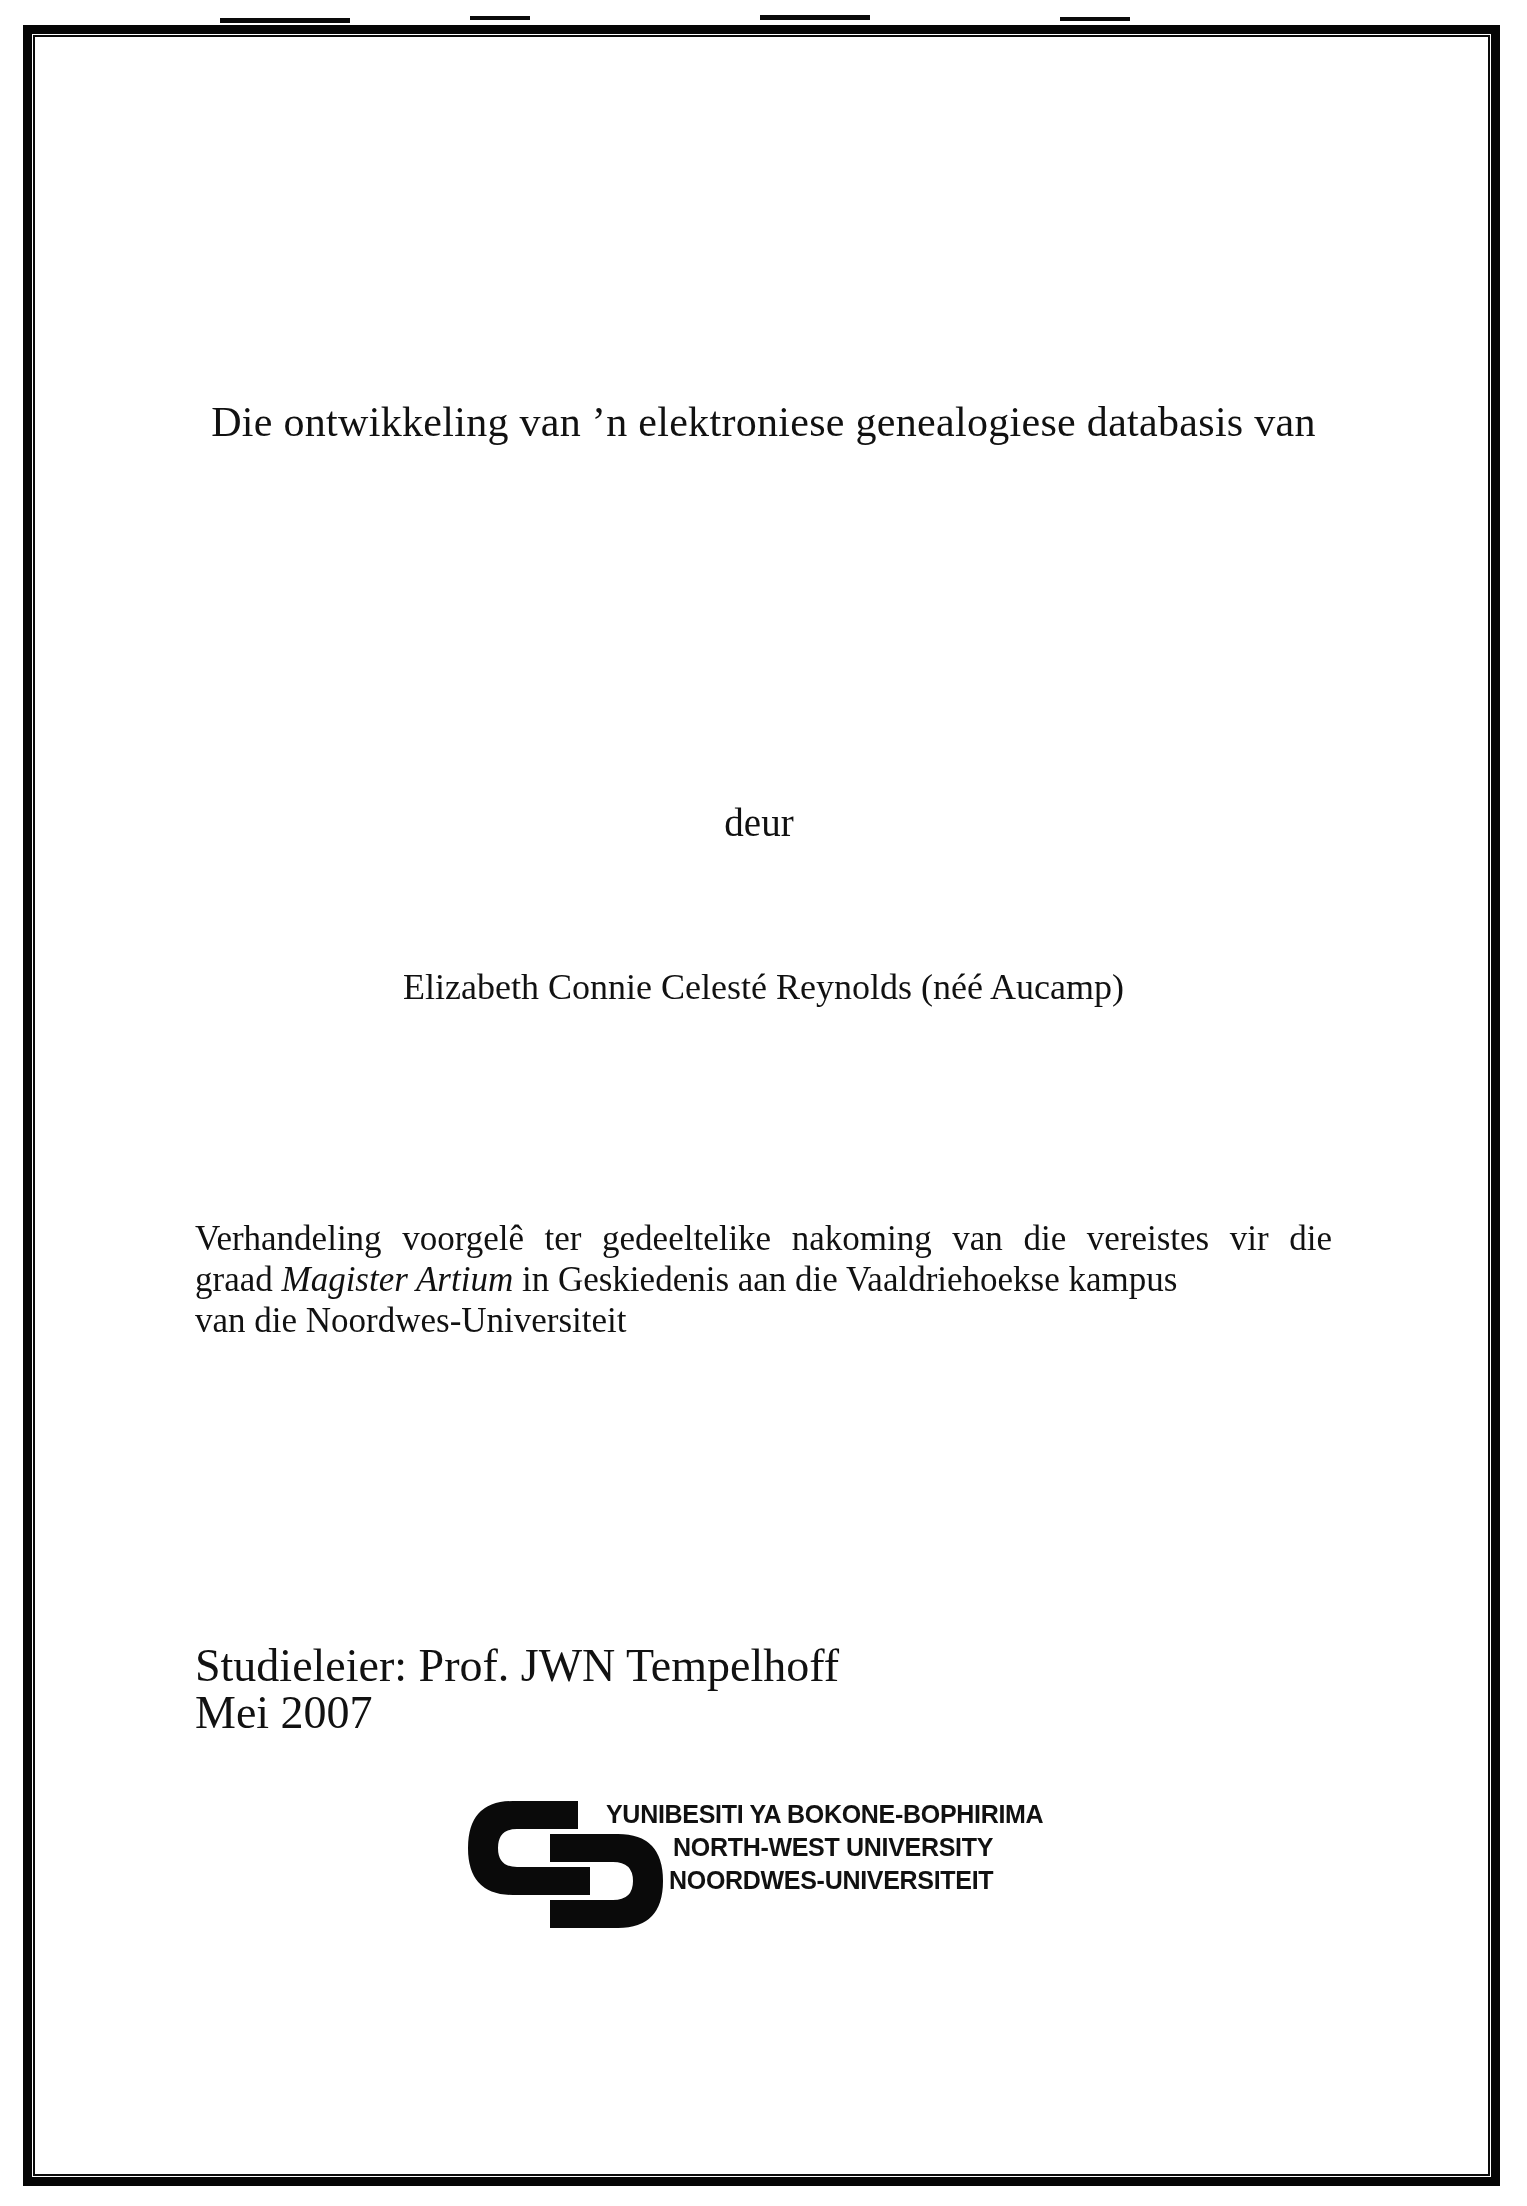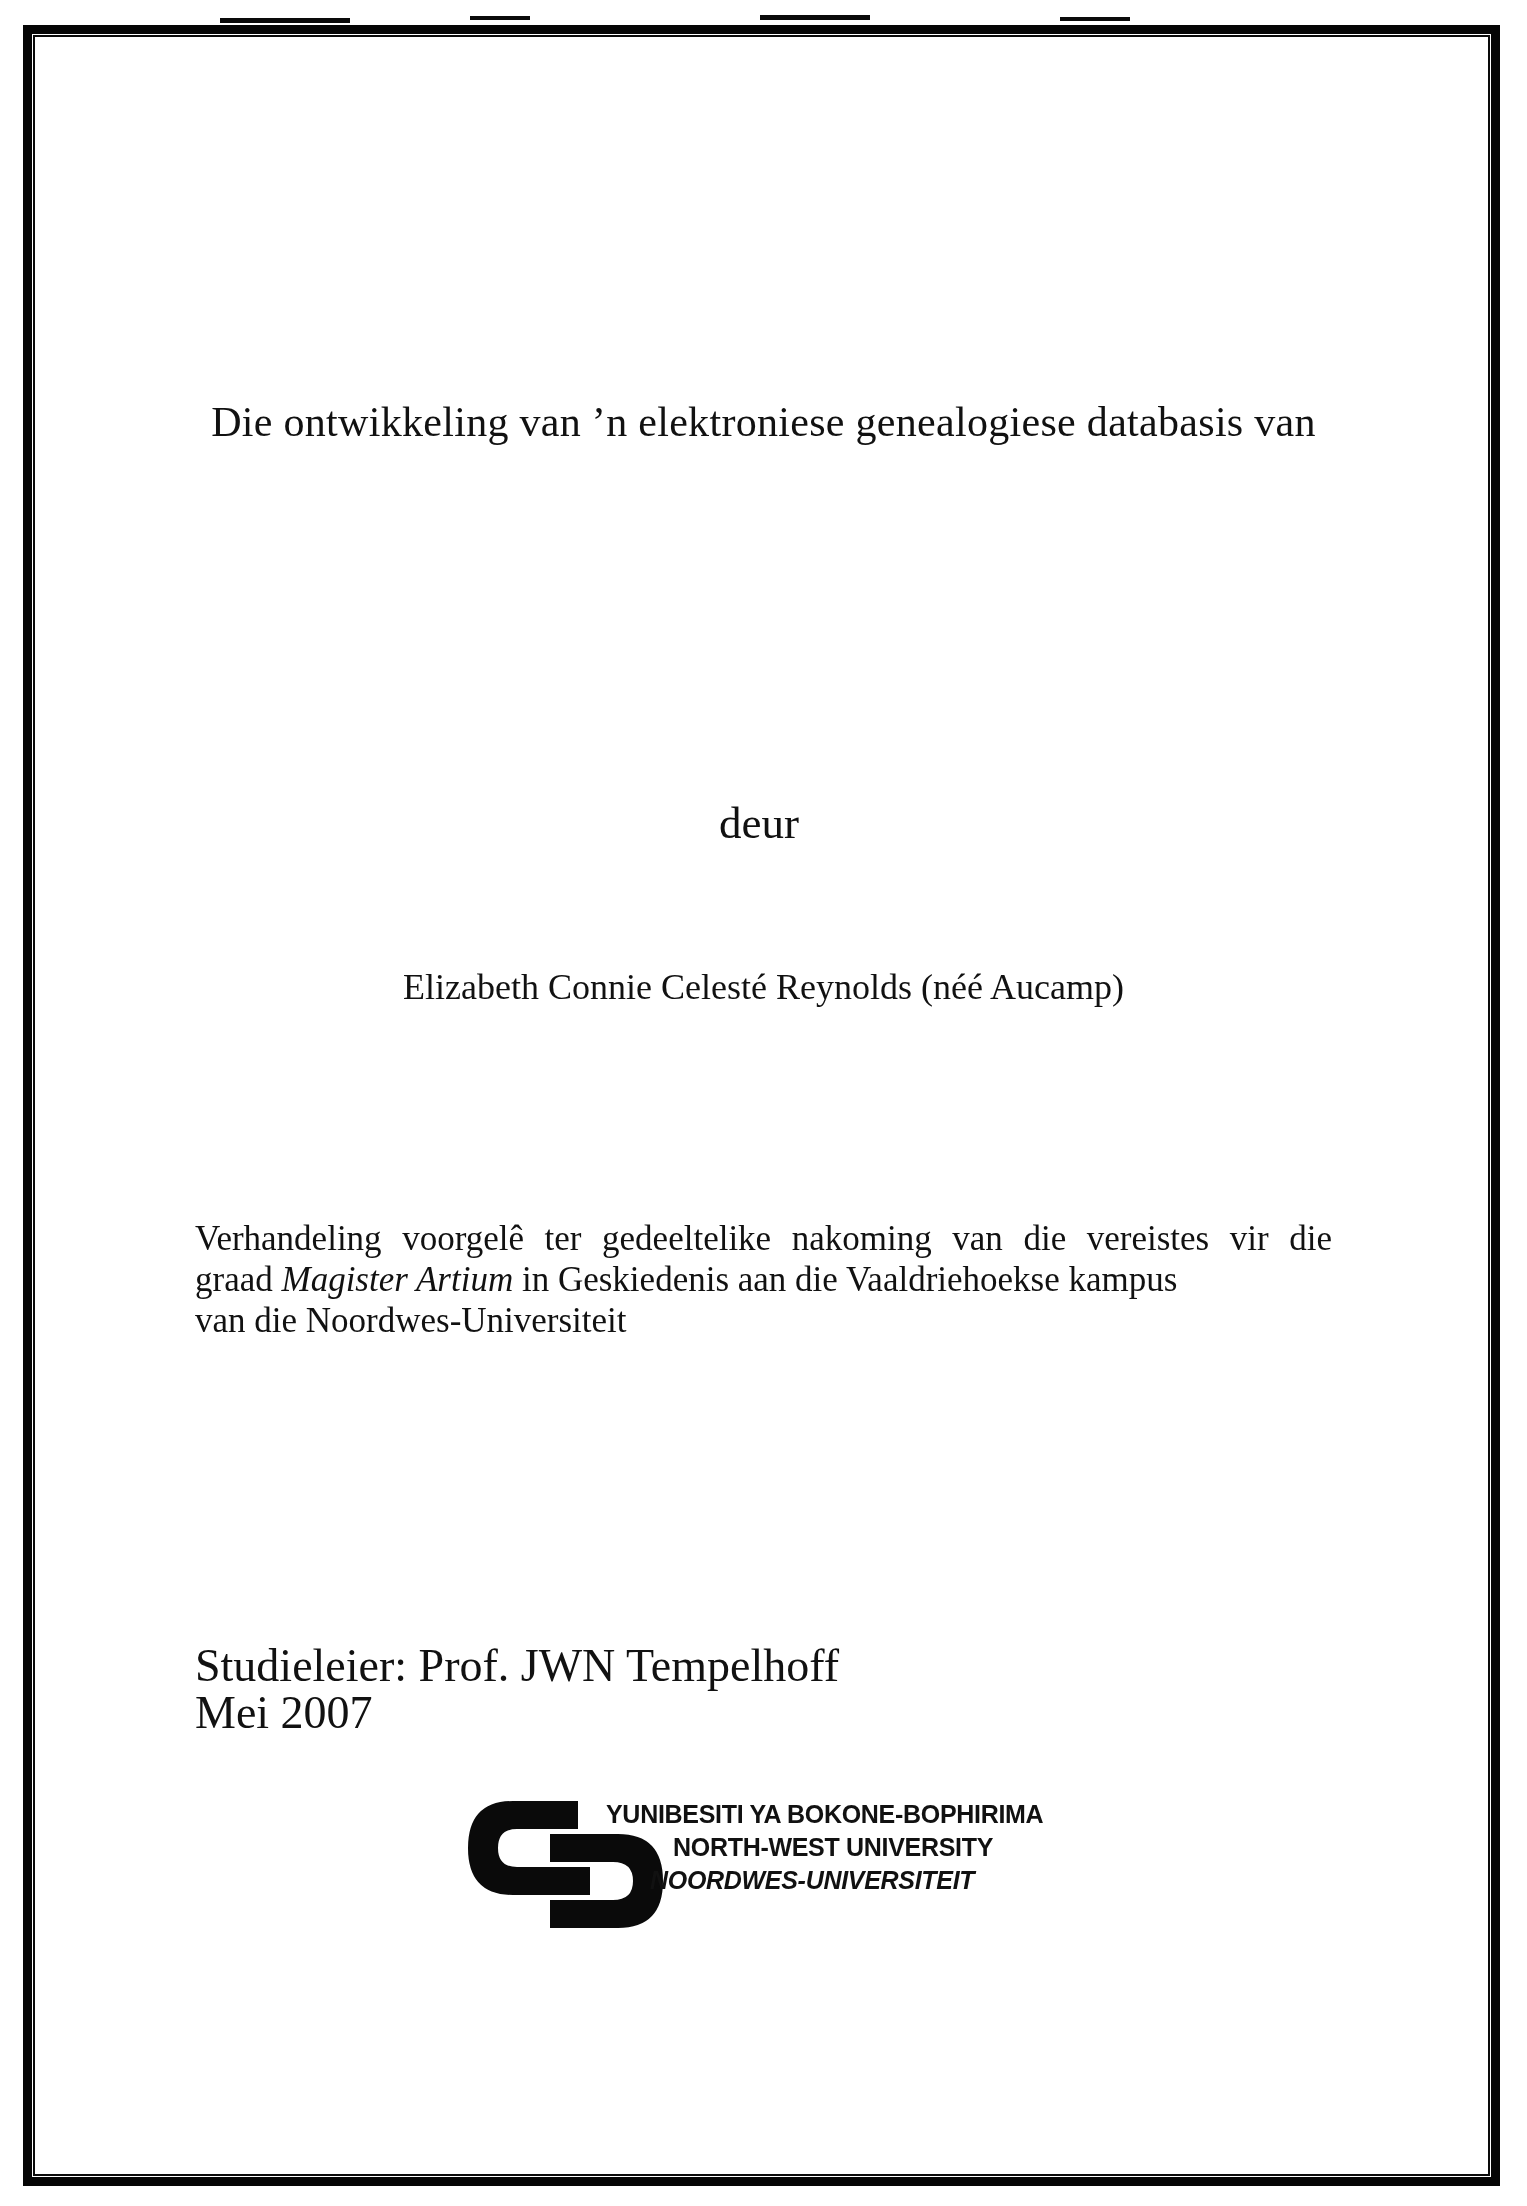--- a/index.html
+++ b/index.html
@@ -49,21 +49,21 @@
     font-size: 42px;
     line-height: 80px;
     letter-spacing: 0.3px;
   }
   .byline {
     position: absolute;
     left: 0;
     right: 9px;
     top: 800px;
     text-align: center;
-    font-size: 45px;
+    font-size: 39px;
     line-height: 46px;
   }
   .author {
     position: absolute;
     left: 0;
     right: 0;
     top: 962px;
     text-align: center;
     font-size: 36px;
     line-height: 50px;
@@ -110,21 +110,21 @@
     top: 5px;
     font-family: "Liberation Sans", sans-serif;
     font-weight: 700;
     font-size: 25px;
     line-height: 33px;
     letter-spacing: -0.3px;
     white-space: nowrap;
   }
   .logo-text .lt1 { margin-left: 16px; }
   .logo-text .lt2 { margin-left: 83px; }
-  .logo-text .lt3 { margin-left: 60px; font-style: italic; }
+  .logo-text .lt3 { margin-left: 79px; }
 </style>
 </head>
 <body>
 
 <div class="page">
 
   <span class="scan-smudge smudge-1"></span>
   <span class="scan-smudge smudge-2"></span>
   <span class="scan-smudge smudge-3"></span>
   <span class="scan-smudge smudge-4"></span>

